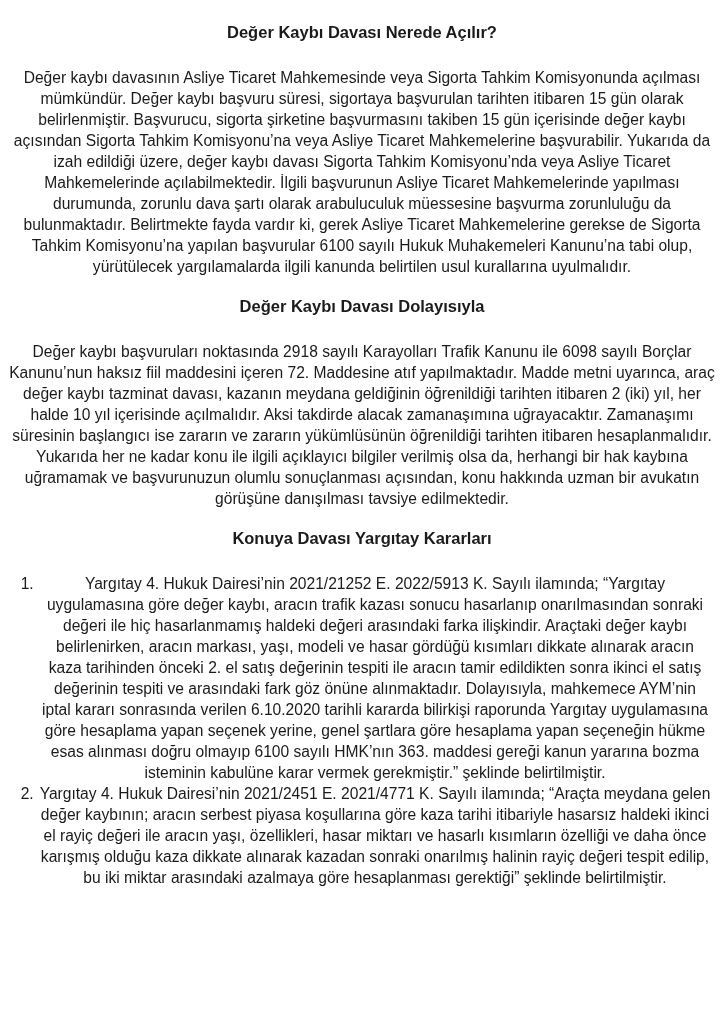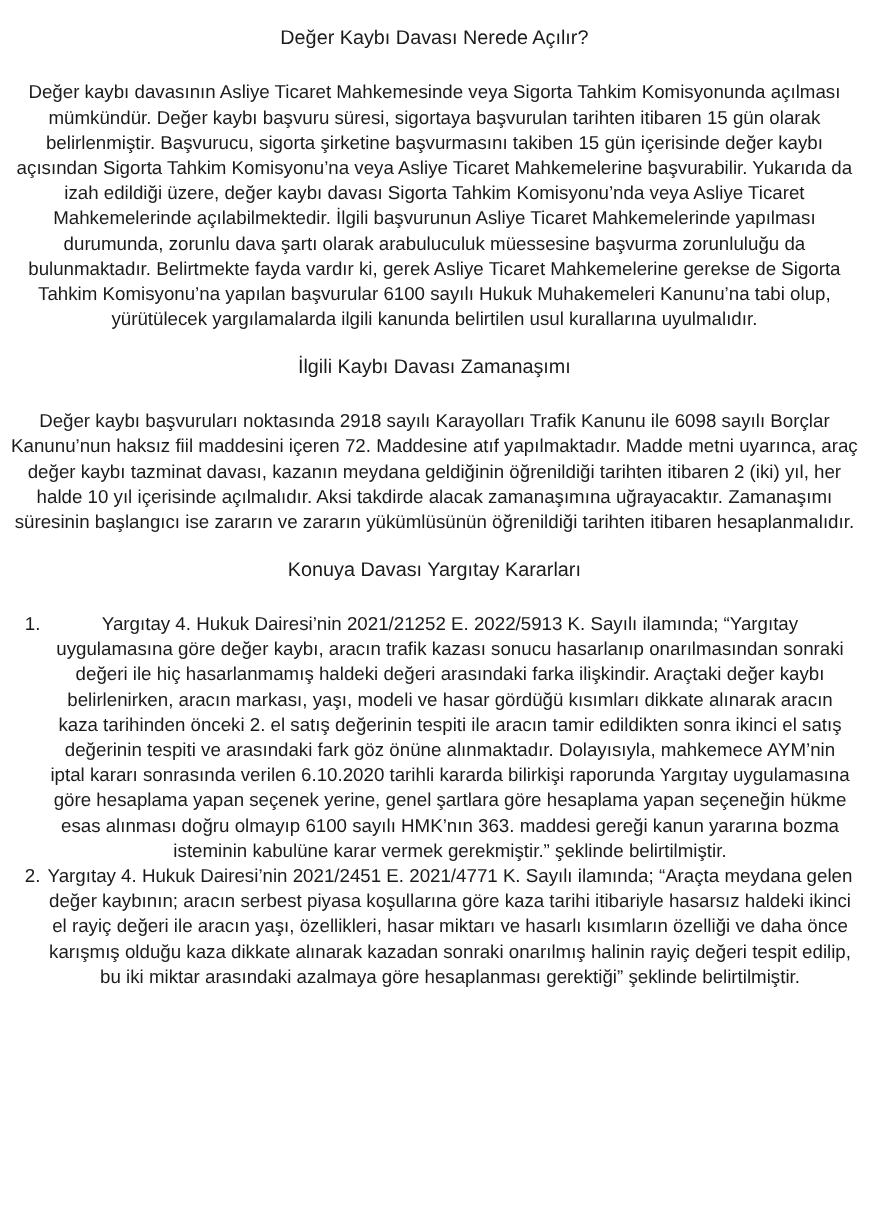--- a/index.html
+++ b/index.html
@@ -18,21 +18,21 @@
     font-family: "Liberation Sans", "DejaVu Sans", sans-serif;
     font-size: 15.6px;
     line-height: 21px;
     text-align: center;
     -webkit-font-smoothing: antialiased;
   }
   .doc-section { margin: 0; }
   .doc-section + .doc-section { margin-top: 19px; }
   .heading {
     font-size: 16.5px;
-    font-weight: 400;
+    font-weight: 700;
     line-height: 21px;
     margin: 0 0 24px 0;
     text-align: center;
   }
   .para {
     margin: 0;
     text-align: center;
   }
   .decision-list {
     margin: 0;
@@ -54,22 +54,23 @@
 <body>
 
 <main class="page">
 
   <section class="doc-section">
     <h2 class="heading">Değer Kaybı Davası Nerede Açılır?</h2>
     <p class="para">Değer kaybı davasının Asliye Ticaret Mahkemesinde veya Sigorta Tahkim Komisyonunda açılması mümkündür. Değer kaybı başvuru süresi, sigortaya başvurulan tarihten itibaren 15 gün olarak belirlenmiştir. Başvurucu, sigorta şirketine başvurmasını takiben 15 gün içerisinde değer kaybı açısından Sigorta Tahkim Komisyonu’na veya Asliye Ticaret Mahkemelerine başvurabilir. Yukarıda da izah edildiği üzere, değer kaybı davası Sigorta Tahkim Komisyonu’nda veya Asliye Ticaret Mahkemelerinde açılabilmektedir. İlgili başvurunun Asliye Ticaret Mahkemelerinde yapılması durumunda, zorunlu dava şartı olarak arabuluculuk müessesine başvurma zorunluluğu da bulunmaktadır. Belirtmekte fayda vardır ki, gerek Asliye Ticaret Mahkemelerine gerekse de Sigorta Tahkim Komisyonu’na yapılan başvurular 6100 sayılı Hukuk Muhakemeleri Kanunu’na tabi olup, yürütülecek yargılamalarda ilgili kanunda belirtilen usul kurallarına uyulmalıdır.</p>
   </section>
 
   <section class="doc-section">
-    <h2 class="heading">İlgili Kaybı Davası Zamanaşımı</h2>
+    <h2 class="heading">Değer Kaybı Davası Dolayısıyla</h2>
     <p class="para">Değer kaybı başvuruları noktasında 2918 sayılı Karayolları Trafik Kanunu ile 6098 sayılı Borçlar Kanunu’nun haksız fiil maddesini içeren 72. Maddesine atıf yapılmaktadır. Madde metni uyarınca, araç değer kaybı tazminat davası, kazanın meydana geldiğinin öğrenildiği tarihten itibaren 2 (iki) yıl, her halde 10 yıl içerisinde açılmalıdır. Aksi takdirde alacak zamanaşımına uğrayacaktır. Zamanaşımı süresinin başlangıcı ise zararın ve zararın yükümlüsünün öğrenildiği tarihten itibaren hesaplanmalıdır.</p>
+    <p class="para">Yukarıda her ne kadar konu ile ilgili açıklayıcı bilgiler verilmiş olsa da, herhangi bir hak kaybına uğramamak ve başvurunuzun olumlu sonuçlanması açısından, konu hakkında uzman bir avukatın görüşüne danışılması tavsiye edilmektedir.</p>
   </section>
 
   <section class="doc-section">
     <h2 class="heading">Konuya Davası Yargıtay Kararları</h2>
     <ol class="decision-list">
       <li class="decision-item">Yargıtay 4. Hukuk Dairesi’nin 2021/21252 E. 2022/5913 K. Sayılı ilamında; “Yargıtay uygulamasına göre değer kaybı, aracın trafik kazası sonucu hasarlanıp onarılmasından sonraki değeri ile hiç hasarlanmamış haldeki değeri arasındaki farka ilişkindir. Araçtaki değer kaybı belirlenirken, aracın markası, yaşı, modeli ve hasar gördüğü kısımları dikkate alınarak aracın kaza tarihinden önceki 2. el satış değerinin tespiti ile aracın tamir edildikten sonra ikinci el satış değerinin tespiti ve arasındaki fark göz önüne alınmaktadır. Dolayısıyla, mahkemece AYM’nin iptal kararı sonrasında verilen 6.10.2020 tarihli kararda bilirkişi raporunda Yargıtay uygulamasına göre hesaplama yapan seçenek yerine, genel şartlara göre hesaplama yapan seçeneğin hükme esas alınması doğru olmayıp 6100 sayılı HMK’nın 363. maddesi gereği kanun yararına bozma isteminin kabulüne karar vermek gerekmiştir.” şeklinde belirtilmiştir.</li>
       <li class="decision-item">Yargıtay 4. Hukuk Dairesi’nin 2021/2451 E. 2021/4771 K. Sayılı ilamında; “Araçta meydana gelen değer kaybının; aracın serbest piyasa koşullarına göre kaza tarihi itibariyle hasarsız haldeki ikinci el rayiç değeri ile aracın yaşı, özellikleri, hasar miktarı ve hasarlı kısımların özelliği ve daha önce karışmış olduğu kaza dikkate alınarak kazadan sonraki onarılmış halinin rayiç değeri tespit edilip, bu iki miktar arasındaki azalmaya göre hesaplanması gerektiği” şeklinde belirtilmiştir.</li>
     </ol>
   </section>
 

